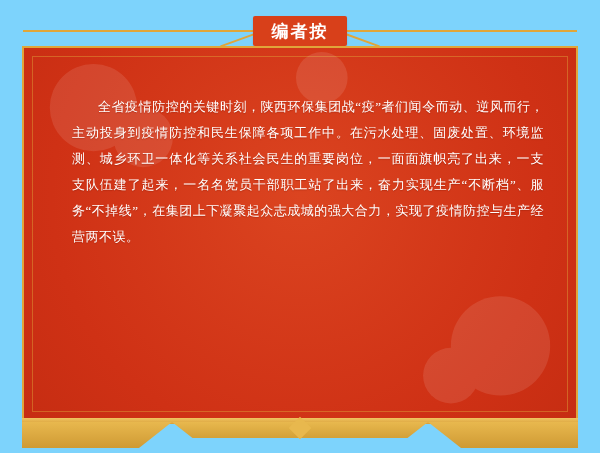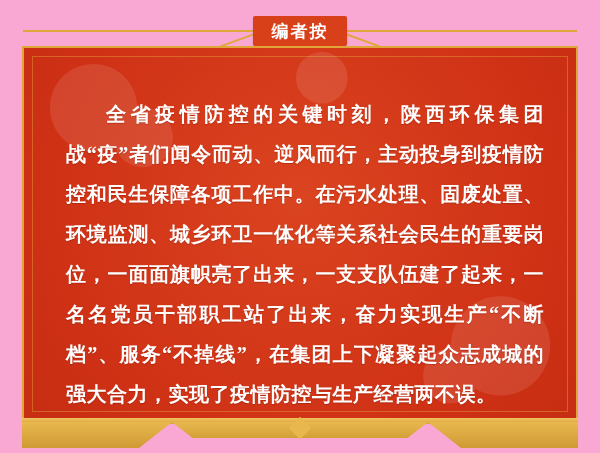--- a/index.html
+++ b/index.html
@@ -10,21 +10,21 @@
     width: 600px;
     height: 453px;
     background: #ffffff;
     font-family: "Liberation Sans", sans-serif;
     overflow: hidden;
   }
   .poster {
     position: relative;
     width: 600px;
     height: 453px;
-    background: #f9a8d4;
+    background: #7dd3fc;
   }
 
   
   .banner-wrap {
     position: absolute;
     left: 0;
     top: 0;
     width: 600px;
     height: 60px;
   }
@@ -113,28 +113,28 @@
   }
 
   .content {
     position: absolute;
     left: 36px;
     top: 46px;
     width: 484px;
     color: #ffffff;
   }
   .para {
-    font-size: 20px;
+    font-size: 13px;
     line-height: 2.0;
     text-align: justify;
     text-indent: 2em;
     letter-spacing: 0.5px;
     font-family: "Liberation Serif", serif;
-    font-weight: bold;
-    margin: 0 0 18px 6px;
+    font-weight: normal;
+    margin: 0 0 18px 12px;
     text-shadow: 0 1px 1px rgba(120,20,0,0.35);
   }
   .para:last-child { margin-bottom: 0; }
 
   
   .bottom-orn {
     position: absolute;
     left: 22px;
     top: 418px;
     width: 556px;

